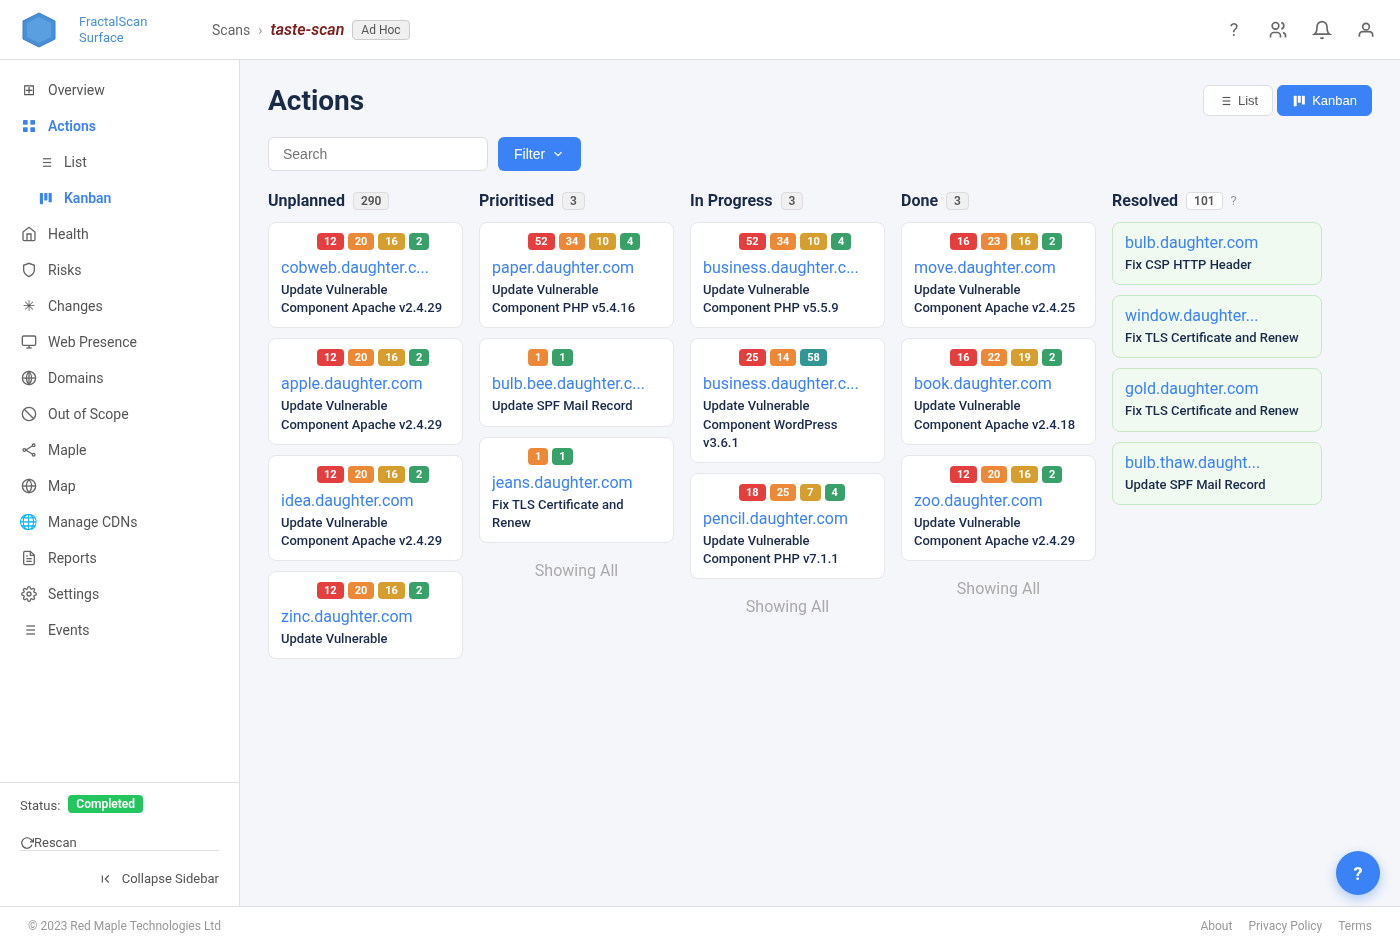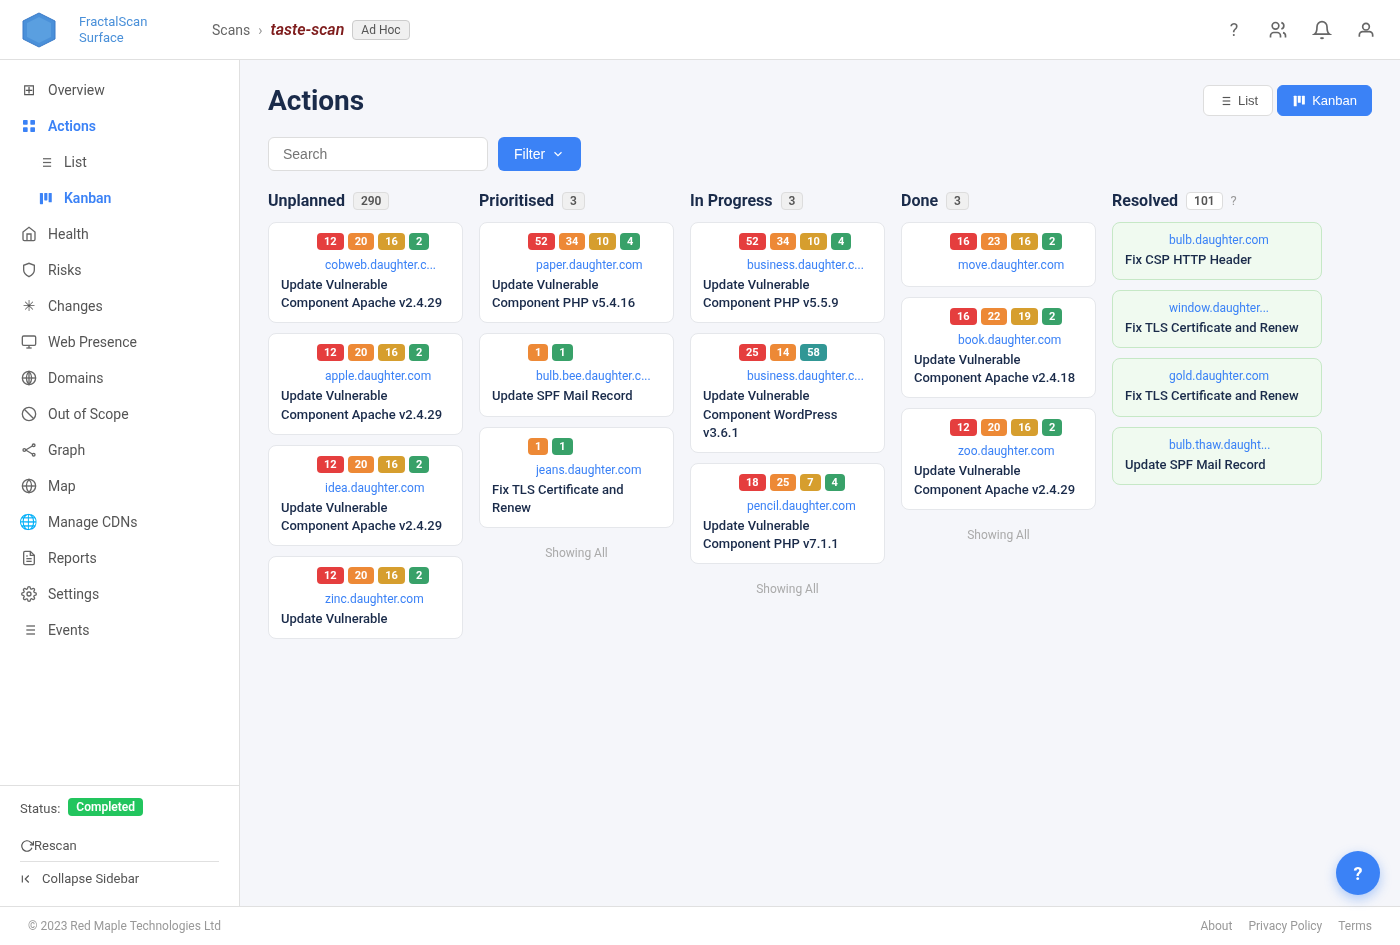--- a/index.html
+++ b/index.html
@@ -54,23 +54,23 @@
     .kanban-col { min-width: 195px; width: 195px; flex-shrink: 0; }
     .kanban-col-header { display: flex; align-items: center; gap: 8px; margin-bottom: 12px; }
     .col-title { font-size: 16px; font-weight: 700; color: #1a2b4a; }
     .col-count { background: #f0f0f0; border: 1px solid #ddd; border-radius: 4px; padding: 1px 7px; font-size: 12px; color: #555; font-weight: 600; }
     .col-count.resolved { background: #fff; }
     .col-info { color: #999; font-size: 13px; cursor: pointer; }
     .kanban-cards { display: flex; flex-direction: column; gap: 10px; }
     .kanban-card { background: #fff; border: 1px solid #e5e7eb; border-radius: 8px; padding: 10px 12px; cursor: pointer; }
     .card-badges { display: flex; gap: 4px; margin-bottom: 8px; margin-left: 36px; }
     .badge { border-radius: 4px; padding: 2px 7px; font-size: 11px; font-weight: 700; color: #fff; }
-    .card-domain { font-size: 12px; color: #3b82f6; margin-bottom: 4px; white-space: nowrap; overflow: hidden; text-overflow: ellipsis; margin-left: 44px; }
+    .card-domain { font-size: 16px; color: #3b82f6; margin-bottom: 4px; white-space: nowrap; overflow: hidden; text-overflow: ellipsis; }
     .card-title { font-size: 13px; color: #1a2b4a; font-weight: 500; line-height: 1.4; }
-    .showing-all { text-align: center; color: #aaa; font-size: 12px; padding: 8px 0; }
+    .showing-all { text-align: center; color: #aaa; font-size: 16px; padding: 8px 0; }
 
     
     .kanban-col.resolved-col { min-width: 210px; width: 210px; }
     .kanban-card.resolved-card { background: #f0faf0; border-color: #c6e8c6; }
 
     
     .footer { background: #fff; border-top: 1px solid #e0e0e0; padding: 12px 28px; font-size: 12px; color: #999; display: flex; justify-content: space-between; align-items: center; flex-shrink: 0; }
     .footer-links { display: flex; gap: 16px; }
     .footer-link { color: #999; cursor: pointer; }
 
@@ -234,21 +234,21 @@
       <div class="sidebar-item">
         <span class="sidebar-icon">
           <svg width="16" height="16" viewBox="0 0 24 24" fill="none" stroke="#666" stroke-width="2">
               <circle cx="5" cy="12" r="2"></circle>
               <circle cx="19" cy="5" r="2"></circle>
               <circle cx="19" cy="19" r="2"></circle>
               <line x1="7" y1="12" x2="17" y2="6"></line>
               <line x1="7" y1="12" x2="17" y2="18"></line>
             </svg>
         </span>
-        <span>Graph</span>
+        <span>Maple</span>
       </div>
 
       <div class="sidebar-item">
         <span class="sidebar-icon">
           <svg width="16" height="16" viewBox="0 0 24 24" fill="none" stroke="#666" stroke-width="2">
               <circle cx="12" cy="12" r="10"></circle>
               <line x1="2" y1="12" x2="22" y2="12"></line>
               <path d="M12 2a15.3 15.3 0 014 10 15.3 15.3 0 01-4 10 15.3 15.3 0 01-4-10 15.3 15.3 0 014-10z"></path>
             </svg>
         </span>
@@ -303,21 +303,21 @@
         <span>Status:</span>
         <span class="status-badge">Completed</span>
       </div>
       <div class="rescan-btn">
         <svg width="14" height="14" viewBox="0 0 24 24" fill="none" stroke="#555" stroke-width="2">
             <polyline points="23 4 23 10 17 10"></polyline>
             <path d="M20.49 15a9 9 0 11-2.12-9.36L23 10"></path>
           </svg>
         <span>Rescan</span>
       </div>
-      <div class="collapse-btn" style="margin-top:8px; padding-top:9px; border-top:1px solid #e0e0e0;">
+      <div class="collapse-btn" style="margin-top:0; padding-top:20px; border-top:1px solid #e0e0e0;justify-content:flex-end;">
         <svg width="14" height="14" viewBox="0 0 24 24" fill="none" stroke="#555" stroke-width="2">
             <polyline points="15 18 9 12 15 6"></polyline>
             <line x1="4" y1="6" x2="4" y2="18"></line>
           </svg>
         <span>Collapse Sidebar</span>
       </div>
     </div>
   </aside>
 
   <main class="main">
@@ -485,20 +485,21 @@
           </div>
           <div class="kanban-cards">
             <div class="kanban-card">
               <div class="card-badges">
                 <span class="badge" style="background:#e53e3e">16</span>
                 <span class="badge" style="background:#ed8936">23</span>
                 <span class="badge" style="background:#d69e2e">16</span>
                 <span class="badge" style="background:#38a169">2</span>
               </div>
               <div class="card-domain">move.daughter.com</div>
+              <div class="card-title">Update Vulnerable Component Apache v2.4.25</div>
             </div>
             <div class="kanban-card">
               <div class="card-badges">
                 <span class="badge" style="background:#e53e3e">16</span>
                 <span class="badge" style="background:#ed8936">22</span>
                 <span class="badge" style="background:#d69e2e">19</span>
                 <span class="badge" style="background:#38a169">2</span>
               </div>
               <div class="card-domain">book.daughter.com</div>
               <div class="card-title">Update Vulnerable Component Apache v2.4.18</div>

